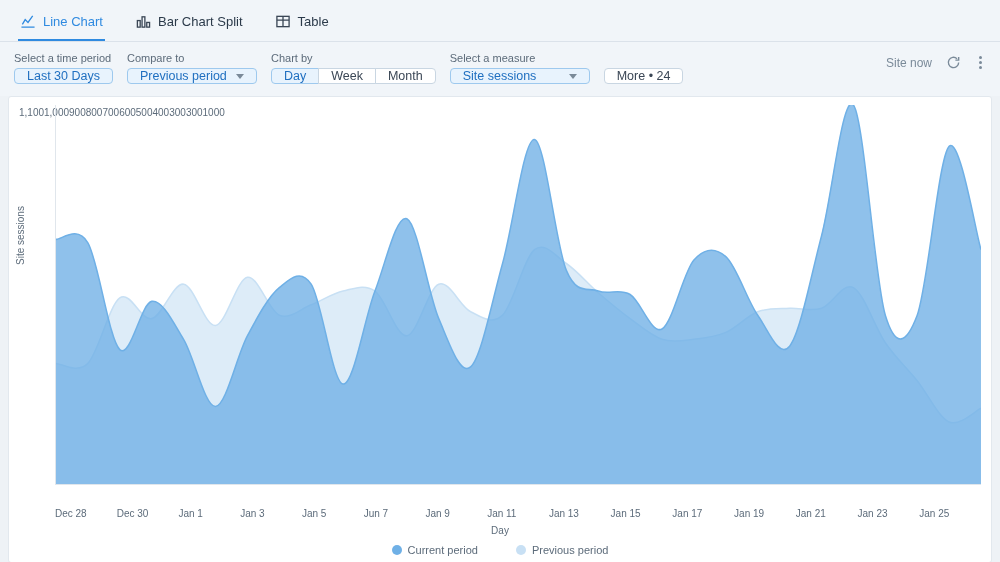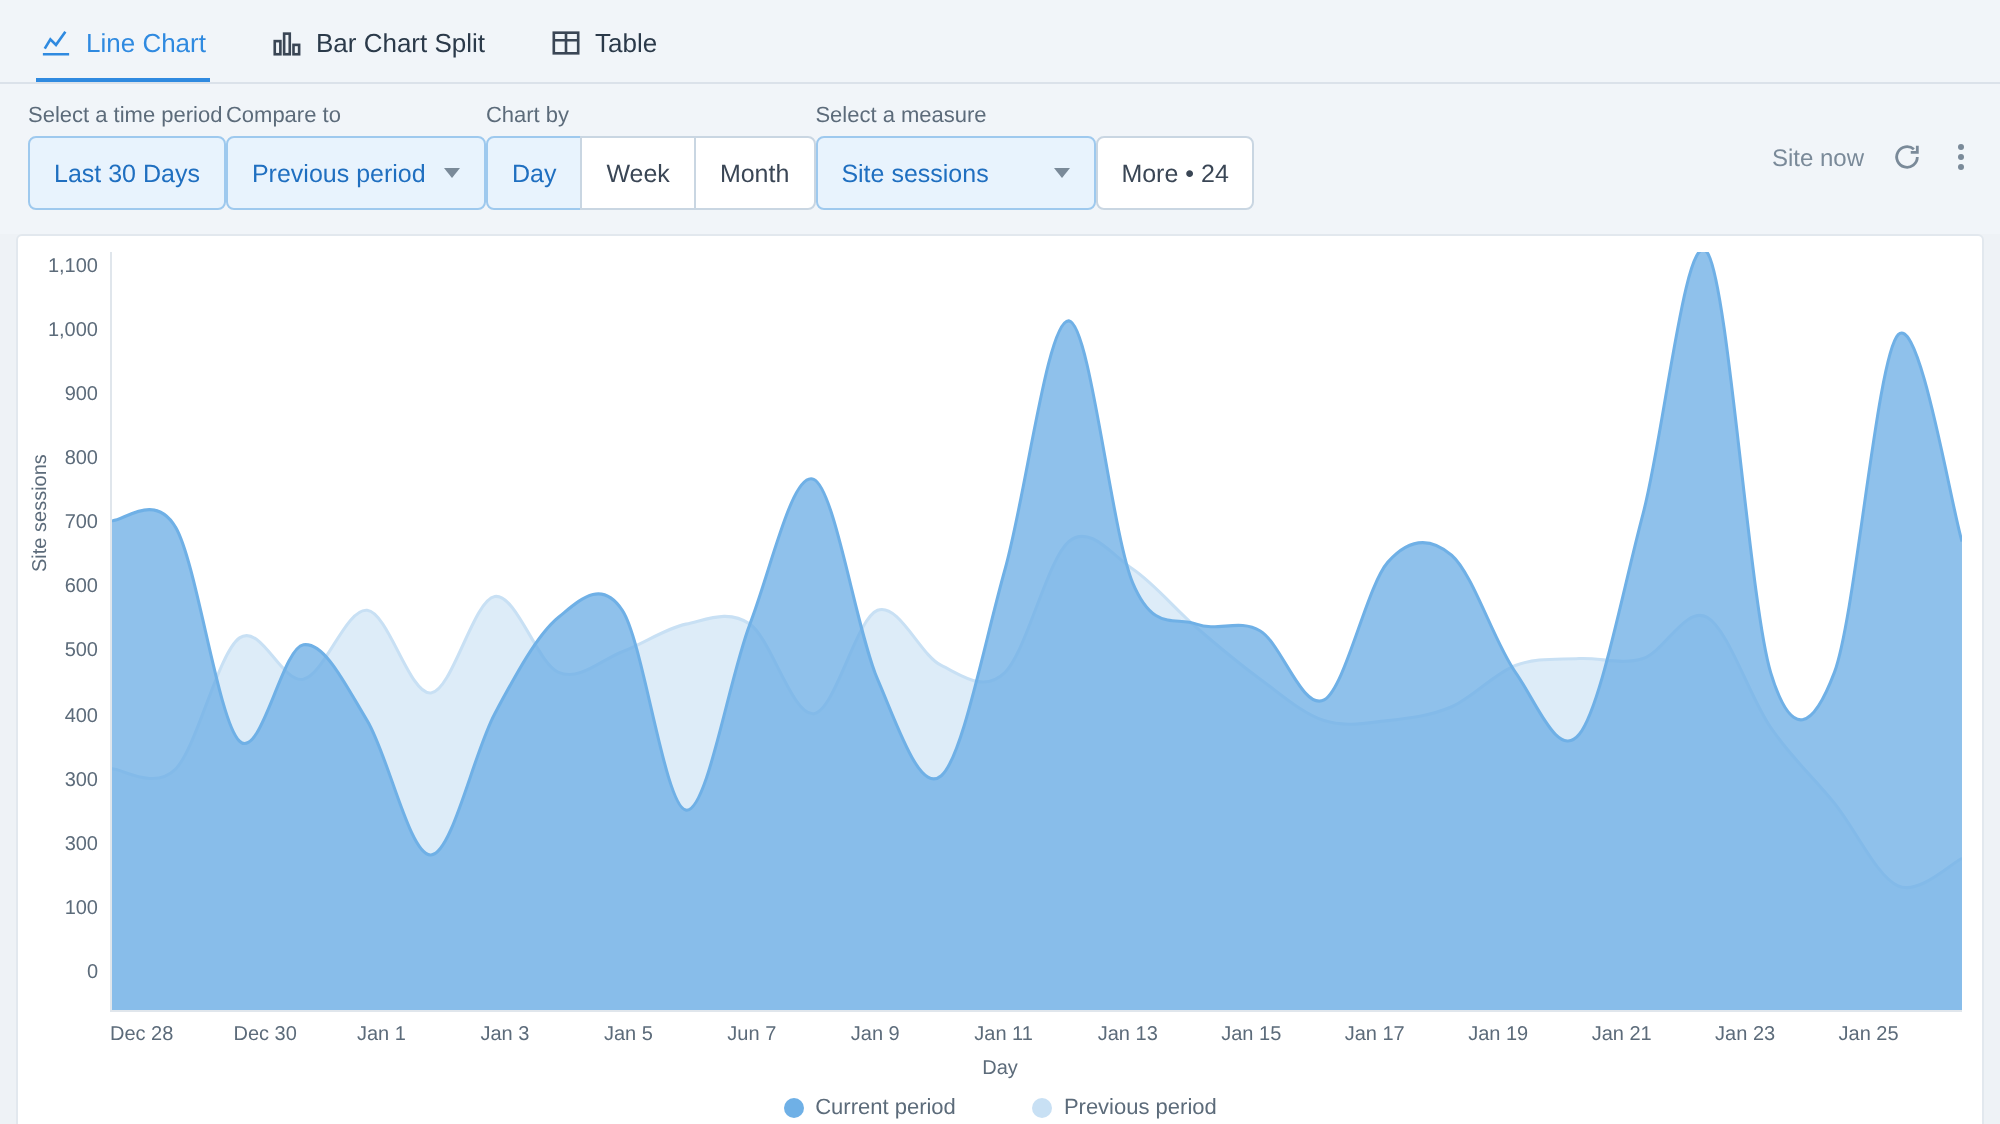--- a/index.html
+++ b/index.html
@@ -1,43 +1,43 @@
 <!DOCTYPE html>
 <html><head>
 <meta charset="utf-8">
 <style>
 *{box-sizing:border-box;margin:0;padding:0;font-family:-apple-system,BlinkMacSystemFont,"Segoe UI",Helvetica,Arial,sans-serif}
 body{background:#eef2f6;width:1000px;height:562px;overflow:hidden;font-size:13px;color:#333}
 .tabs{display:flex;gap:28px;padding:10px 18px 0;border-bottom:1px solid #dbe2ea;background:#f1f5f9}
 .tab{display:flex;align-items:flex-end;gap:7px;padding:4px 2px 10px;cursor:pointer;color:#2b3a4a;border-bottom:2px solid transparent}
 .tab.active{color:#2f8ae0;border-bottom-color:#2f8ae0}
 .tab svg{width:16px;height:15px}
-.controls{display:flex;align-items:center;padding:10px 14px 12px;background:#f1f5f9}
+.controls{display:flex;align-items:flex-start;gap:14px;padding:10px 14px 12px;background:#f1f5f9}
 .ctl-group{display:flex;flex-direction:column;gap:4px}
 .ctl-label{font-size:11px;color:#5c6b7a}
-.btn{display:inline-flex;align-items:center;gap:6px;height:37px;padding:0 12px;border:1px solid #c9d6e2;border-radius:4px;background:#fff;cursor:pointer;font-size:12.5px;color:#3a4655}
+.btn{display:inline-flex;align-items:center;gap:6px;height:16px;padding:0 12px;border:1px solid #c9d6e2;border-radius:4px;background:#fff;cursor:pointer;font-size:12.5px;color:#3a4655}
 .btn.sel{background:#e8f3fd;border-color:#9ec9ee;color:#1f6fc0}
 .seg{display:flex}
 .seg .btn{border-radius:0;margin-left:-1px}
 .seg .btn:first-child{border-radius:4px 0 0 4px;margin-left:0}
 .seg .btn:last-child{border-radius:0 4px 4px 0}
 .dropdown{min-width:130px;justify-content:space-between}
 .chev{width:0;height:0;border-left:4px solid transparent;border-right:4px solid transparent;border-top:5px solid #7a8a99}
 .spacer{flex:1}
 .meta{display:flex;align-items:center;gap:14px;color:#7a8a99;font-size:12px}
 .refresh-icon{cursor:pointer}
 .dots{cursor:pointer;display:flex;flex-direction:column;gap:2px;padding:4px}
 .dots span{width:3px;height:3px;background:#7a8a99;border-radius:50%}
 .card{margin:0 8px;background:#fff;border:1px solid #e2e8ee;border-radius:3px;padding:8px 10px 6px}
 .chart-wrap{position:relative;display:flex;height:380px}
-.yaxis{width:36px;display:flex;flex-direction:column;justify-content:space-between;align-items:flex-end;padding:2px 6px 14px 0;font-size:10px;color:#5c6b7a}
+.yaxis{width:36px;display:flex;flex-direction:row;justify-content:space-between;padding:2px 6px 14px 0;font-size:10px;color:#5c6b7a}
 .ylabel{position:absolute;left:-4px;top:50%;transform:rotate(-90deg) translateX(30px);transform-origin:left top;font-size:10px;color:#5c6b7a}
 .plot{flex:1;position:relative;border-left:1px solid #e0e6ec;border-bottom:1px solid #e0e6ec}
 .plot svg{position:absolute;inset:0;width:100%;height:100%}
-.xaxis{display:flex;margin-left:36px;font-size:10px;color:#5c6b7a;padding-top:6px}
+.xaxis{display:flex;margin-left:36px;font-size:10px;color:#5c6b7a;padding-top:23px}
 .xtick{flex:1;text-align:left;white-space:nowrap}
 .xlabel{text-align:center;font-size:10px;color:#5c6b7a;margin-top:6px}
 .legend{display:flex;justify-content:center;gap:38px;margin-top:8px;font-size:11px;color:#5c6b7a}
 .legend-item{display:flex;align-items:center;gap:6px}
 .dot{width:10px;height:10px;border-radius:50%}
 </style>
 </head>
 <body>
 
 <div class="tabs">

